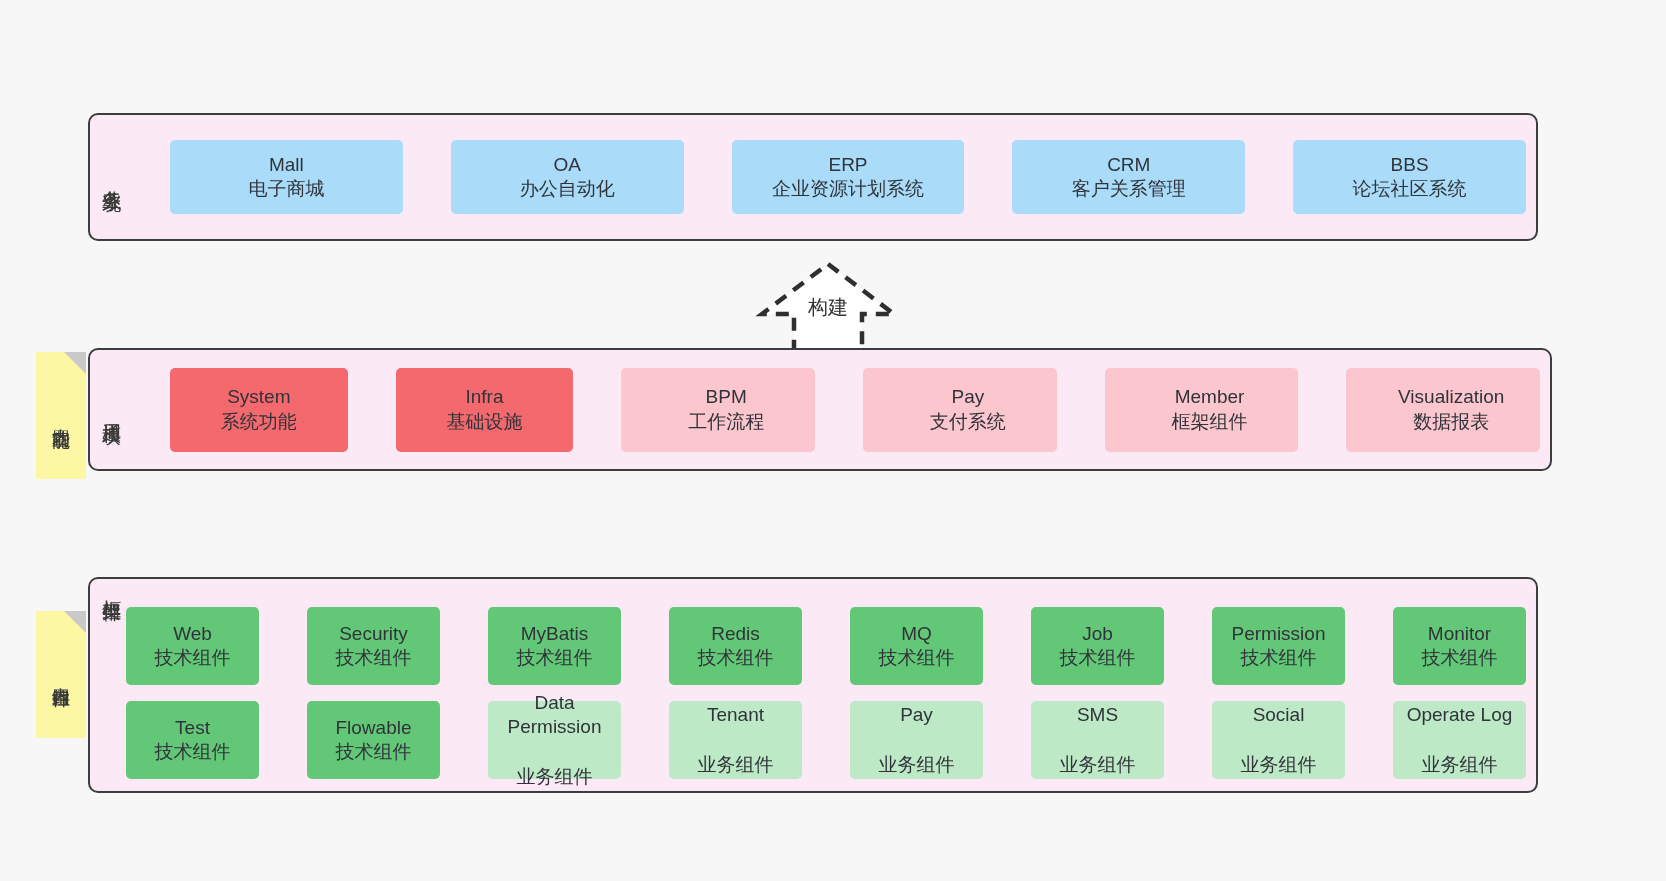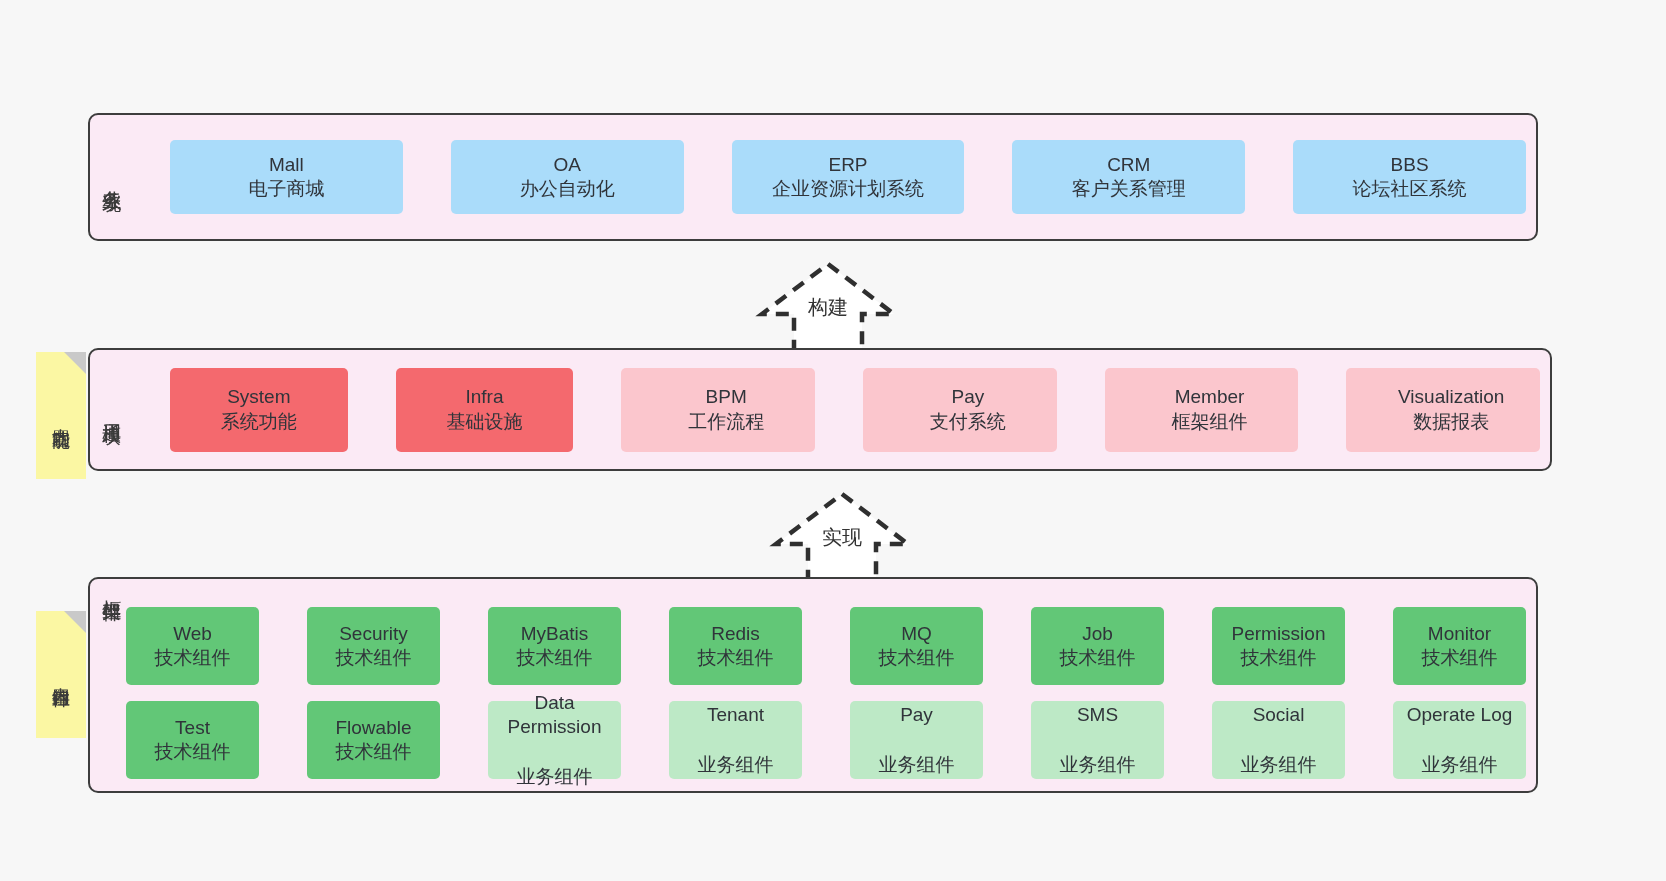--- a/index.html
+++ b/index.html
@@ -204,26 +204,20 @@
           <span class="t-cn">框架组件</span>
         </div>
         <div class="card h-mod c-pink">
           <span class="t-en">Visualization</span>
           <span class="t-cn">数据报表</span>
         </div>
       </div>
     </div>
   </div>
 
-  <div class="arrow" style="left:762px; top:488px;">
-    <svg width="160" height="96" viewBox="0 0 160 96">
-      <path d="M80 6 L146 56 L114 56 L114 94 L46 94 L46 56 L14 56 Z" fill="#ffffff" stroke="#2f2f2f" stroke-width="4.5" stroke-dasharray="13 9" stroke-linejoin="miter"></path>
-    </svg>
-    <span class="arrow-label">实现</span>
-  </div>
 
   <div class="note" style="left:36px; top:611px; width:50px; height:127px;">
     <span class="fold"></span>
     <span>内置组件</span>
   </div>
 
   <div class="layer" id="layer-2" style="left:88px; top:577px; width:1450px; height:216px;flex-direction:column;">
     <div class="layer-title">框架组件</div>
     <div class="layer-body">
 

